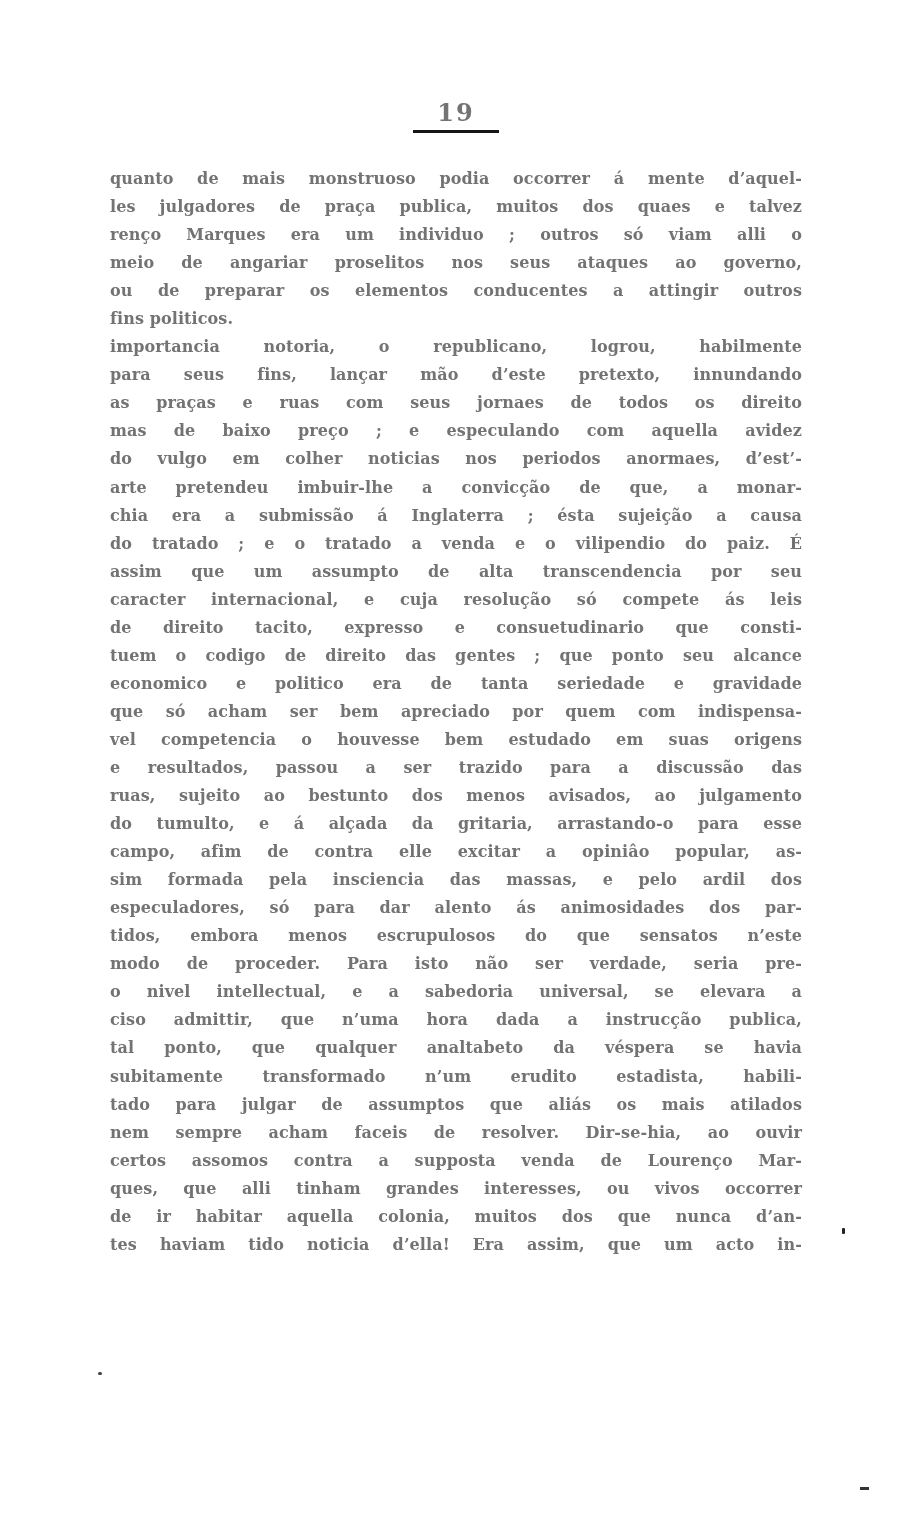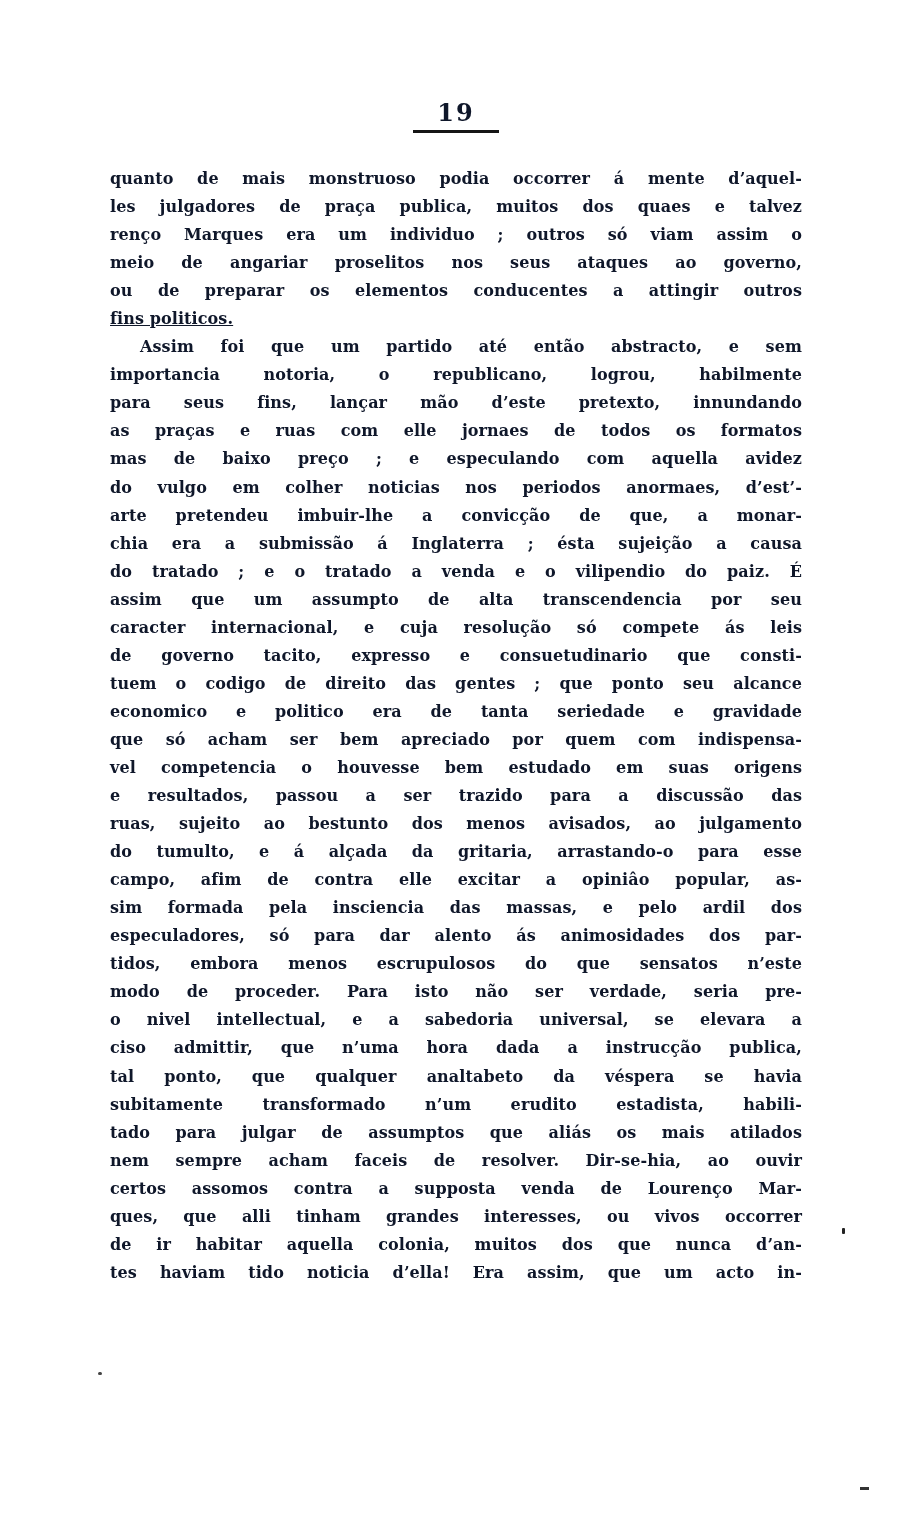--- a/index.html
+++ b/index.html
@@ -7,21 +7,21 @@
     padding: 0;
     background: #ffffff;
   }
   .page {
     position: relative;
     width: 900px;
     height: 1532px;
     background: #ffffff;
     overflow: hidden;
     font-family: "DejaVu Serif", "Liberation Serif", serif;
-    color: #0f172a;
+    color: #737373;
   }
   .page-header {
     position: absolute;
     top: 100px;
     left: 110px;
     width: 692px;
     text-align: center;
   }
   .page-number {
     display: inline-block;
@@ -50,21 +50,20 @@
     text-align: justify;
     text-align-last: justify;
     letter-spacing: 0.1px;
   }
   .line.indent {
     text-indent: 30px;
   }
   .line.last-left {
     text-align: center;
     text-align-last: left;
-    text-decoration: underline;
   }
   
   .speck {
     position: absolute;
     background: #2a2a2a;
   }
   .speck.dot-left    { left: 98px;  top: 1372px; width: 4px;  height: 3px; border-radius: 2px; background:#444; }
   .speck.comma-right { left: 842px; top: 1228px; width: 3px;  height: 6px; border-radius: 1px; background:#222; }
   .speck.dash-bottom { left: 860px; top: 1487px; width: 9px;  height: 3px; background:#333; }
 </style>
@@ -74,38 +73,37 @@
 <div class="page">
 
   <div class="page-header">
     <span class="page-number">19</span>
   </div>
 
   <div class="text-block">
       <div class="paragraph">
         <div class="line">quanto de mais monstruoso podia occorrer á mente d’aquel-</div>
         <div class="line">les julgadores de praça publica, muitos dos quaes e talvez</div>
-        <div class="line">renço Marques era um individuo ; outros só viam assim o</div>
+        <div class="line">renço Marques era um individuo ; outros só viam alli o</div>
         <div class="line">meio de angariar proselitos nos seus ataques ao governo,</div>
         <div class="line">ou de preparar os elementos conducentes a attingir outros</div>
         <div class="line last-left">fins politicos.</div>
       </div>
       <div class="paragraph">
-        <div class="line indent">Assim foi que um partido até então abstracto, e sem</div>
         <div class="line">importancia notoria, o republicano, logrou, habilmente</div>
         <div class="line">para seus fins, lançar mão d’este pretexto, innundando</div>
-        <div class="line">as praças e ruas com elle jornaes de todos os formatos</div>
+        <div class="line">as praças e ruas com seus jornaes de todos os direito</div>
         <div class="line">mas de baixo preço ; e especulando com aquella avidez</div>
         <div class="line">do vulgo em colher noticias nos periodos anormaes, d’est’-</div>
         <div class="line">arte pretendeu imbuir-lhe a convicção de que, a monar-</div>
         <div class="line">chia era a submissão á Inglaterra ; ésta sujeição a causa</div>
         <div class="line">do tratado ; e o tratado a venda e o vilipendio do paiz. É</div>
         <div class="line">assim que um assumpto de alta transcendencia por seu</div>
         <div class="line">caracter internacional, e cuja resolução só compete ás leis</div>
-        <div class="line">de governo tacito, expresso e consuetudinario que consti-</div>
+        <div class="line">de direito tacito, expresso e consuetudinario que consti-</div>
         <div class="line">tuem o codigo de direito das gentes ; que ponto seu alcance</div>
         <div class="line">economico e politico era de tanta seriedade e gravidade</div>
         <div class="line">que só acham ser bem apreciado por quem com indispensa-</div>
         <div class="line">vel competencia o houvesse bem estudado em suas origens</div>
         <div class="line">e resultados, passou a ser trazido para a discussão das</div>
         <div class="line">ruas, sujeito ao bestunto dos menos avisados, ao julgamento</div>
         <div class="line">do tumulto, e á alçada da gritaria, arrastando-o para esse</div>
         <div class="line">campo, afim de contra elle excitar a opiniâo popular, as-</div>
         <div class="line">sim formada pela insciencia das massas, e pelo ardil dos</div>
         <div class="line">especuladores, só para dar alento ás animosidades dos par-</div>

